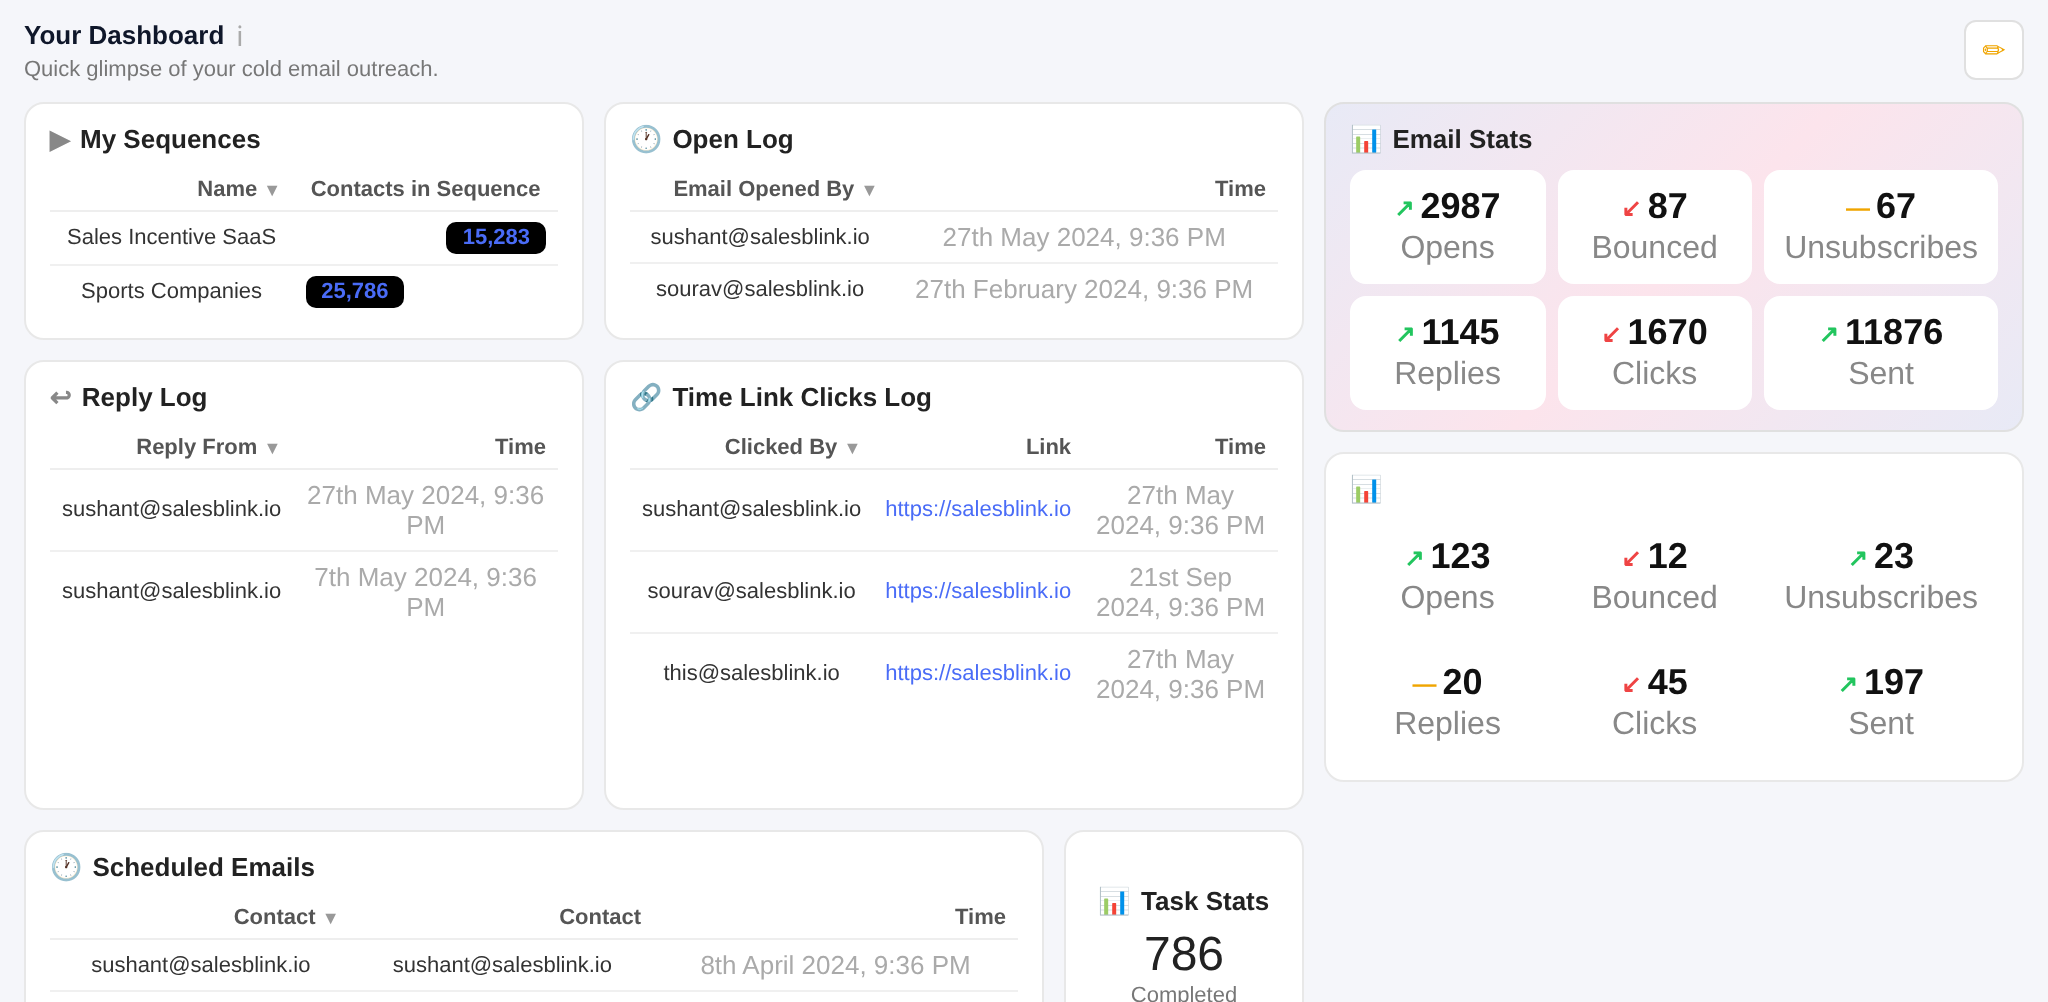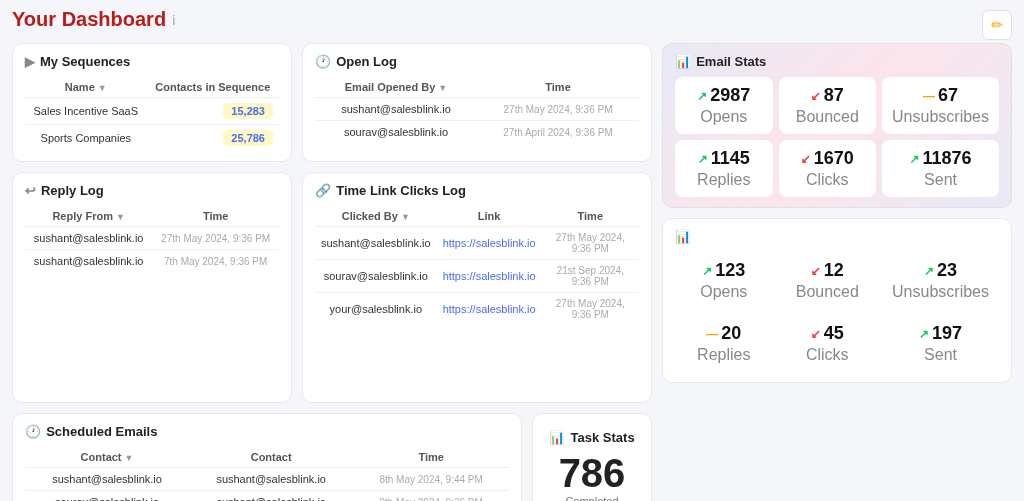--- a/index.html
+++ b/index.html
@@ -30,23 +30,23 @@
       gap: 10px;
       flex: 1;
     }
     .page-header {
       display: flex;
       align-items: center;
       gap: 6px;
       margin-bottom: 2px;
     }
     .page-title {
-      font-size: 20px;
+      font-size: 13px;
       font-weight: 700;
-      color: #b91c1c;
+      color: #0f172a;
     }
     .page-subtitle {
       font-size: 11px;
       color: #777;
     }
     .header-icon {
       color: #aaa;
       font-size: 14px;
     }
     .edit-btn {
@@ -88,34 +88,34 @@
     .card-title .icon { color: #888; font-size: 13px; }
     
     .sequences-card { flex: 0 0 280px; }
     
     .openlog-card { flex: 1; }
     table { width: 100%; border-collapse: collapse; }
     th {
       font-size: 11px;
       font-weight: 600;
       color: #555;
-      text-align: center;
+      text-align: right;
       padding: 4px 6px;
       border-bottom: 1px solid #eee;
     }
     td {
       font-size: 11px;
       color: #333;
       padding: 5px 6px;
       border-bottom: 1px solid #f0f0f0;
       text-align: center;
     }
     tr:last-child td { border-bottom: none; }
     .badge {
-      background: #fef9c3;
+      background: #000000;
       color: #4a6cf7;
       border-radius: 5px;
       padding: 2px 8px;
       font-size: 11px;
       font-weight: 600;
       display: inline-block;
     }
     .sort-icon { font-size: 9px; color: #999; }
     
     .mid-row { display: flex; gap: 10px; flex: 1; min-height: 0; }
@@ -125,22 +125,22 @@
     .bottom-row { display: flex; gap: 10px; }
     .scheduled-card { flex: 1; }
     .task-stats-card {
       flex: 0 0 120px;
       display: flex;
       flex-direction: column;
       align-items: center;
       justify-content: center;
     }
     .task-big-num {
-      font-size: 40px;
-      font-weight: 700;
+      font-size: 24px;
+      font-weight: 400;
       color: #222;
       line-height: 1;
     }
     .task-label {
       font-size: 11px;
       color: #777;
       margin-top: 2px;
     }
     
     .email-stats-card {
@@ -178,31 +178,32 @@
     .arrow-up { color: #22c55e; font-size: 12px; }
     .arrow-down { color: #ef4444; font-size: 12px; }
     .arrow-neutral { color: #f0a500; font-size: 12px; }
     
     .cold-stats-card {
       background: #fff;
       border-radius: 10px;
       border: 1px solid #e8e8e8;
       padding: 10px 12px;
     }
-    .time-label { color: #aaa; font-size: 10px; }
+    .time-label { color: #aaa; font-size: 13px; }
   </style>
 </head>
 <body>
 
 <div style="position:relative;">
   <div style="padding: 8px 12px 0;">
     <div class="page-header">
       <span class="page-title">Your Dashboard</span>
       <span class="header-icon">ℹ</span>
     </div>
+    <div class="page-subtitle">Quick glimpse of your cold email outreach.</div>
   </div>
 
   <button class="edit-btn">
     <span>✏</span>
   </button>
 
   <div class="outer">
 
     <div class="left-col">
 
@@ -223,21 +224,21 @@
                 <th style="text-align:center;">Contacts in Sequence</th>
               </tr>
             </thead>
             <tbody id="sequences-tbody">
                 <tr>
                   <td>Sales Incentive SaaS</td>
                   <td style="text-align:right;"><span class="badge">15,283</span></td>
                 </tr>
                 <tr>
                   <td>Sports Companies</td>
-                  <td style="text-align:right;"><span class="badge">25,786</span></td>
+                  <td style="text-align:left;"><span class="badge">25,786</span></td>
                 </tr>
               </tbody>
           </table>
         </div>
 
         <div class="card openlog-card">
           <div class="card-title">
             <span class="icon">🕐</span>
             <span>Open Log</span>
           </div>
@@ -251,21 +252,21 @@
                 <th>Time</th>
               </tr>
             </thead>
             <tbody id="openlog-tbody">
                 <tr>
                   <td>sushant@salesblink.io</td>
                   <td class="time-label">27th May 2024, 9:36 PM</td>
                 </tr>
                 <tr>
                   <td>sourav@salesblink.io</td>
-                  <td class="time-label">27th April 2024, 9:36 PM</td>
+                  <td class="time-label">27th February 2024, 9:36 PM</td>
                 </tr>
               </tbody>
           </table>
         </div>
       </div>
 
       <div class="mid-row">
 
         <div class="card reply-log-card">
           <div class="card-title">
@@ -316,21 +317,21 @@
                   <td>sushant@salesblink.io</td>
                   <td style="color:#4a6cf7;">https://salesblink.io</td>
                   <td class="time-label">27th May 2024, 9:36 PM</td>
                 </tr>
                 <tr>
                   <td>sourav@salesblink.io</td>
                   <td style="color:#4a6cf7;">https://salesblink.io</td>
                   <td class="time-label">21st Sep 2024, 9:36 PM</td>
                 </tr>
                 <tr>
-                  <td>your@salesblink.io</td>
+                  <td>this@salesblink.io</td>
                   <td style="color:#4a6cf7;">https://salesblink.io</td>
                   <td class="time-label">27th May 2024, 9:36 PM</td>
                 </tr>
               </tbody>
           </table>
         </div>
       </div>
 
       <div class="bottom-row">
         <div class="card scheduled-card">
@@ -346,21 +347,21 @@
                   <span class="sort-icon">▼</span>
                 </th>
                 <th>Contact</th>
                 <th>Time</th>
               </tr>
             </thead>
             <tbody id="scheduled-tbody">
                 <tr>
                   <td>sushant@salesblink.io</td>
                   <td>sushant@salesblink.io</td>
-                  <td class="time-label">8th May 2024, 9:44 PM</td>
+                  <td class="time-label">8th April 2024, 9:36 PM</td>
                 </tr>
                 <tr>
                   <td>sourav@salesblink.io</td>
                   <td>sushant@salesblink.io</td>
                   <td class="time-label">8th May 2024, 9:36 PM</td>
                 </tr>
               </tbody>
           </table>
         </div>
         <div class="card task-stats-card">

